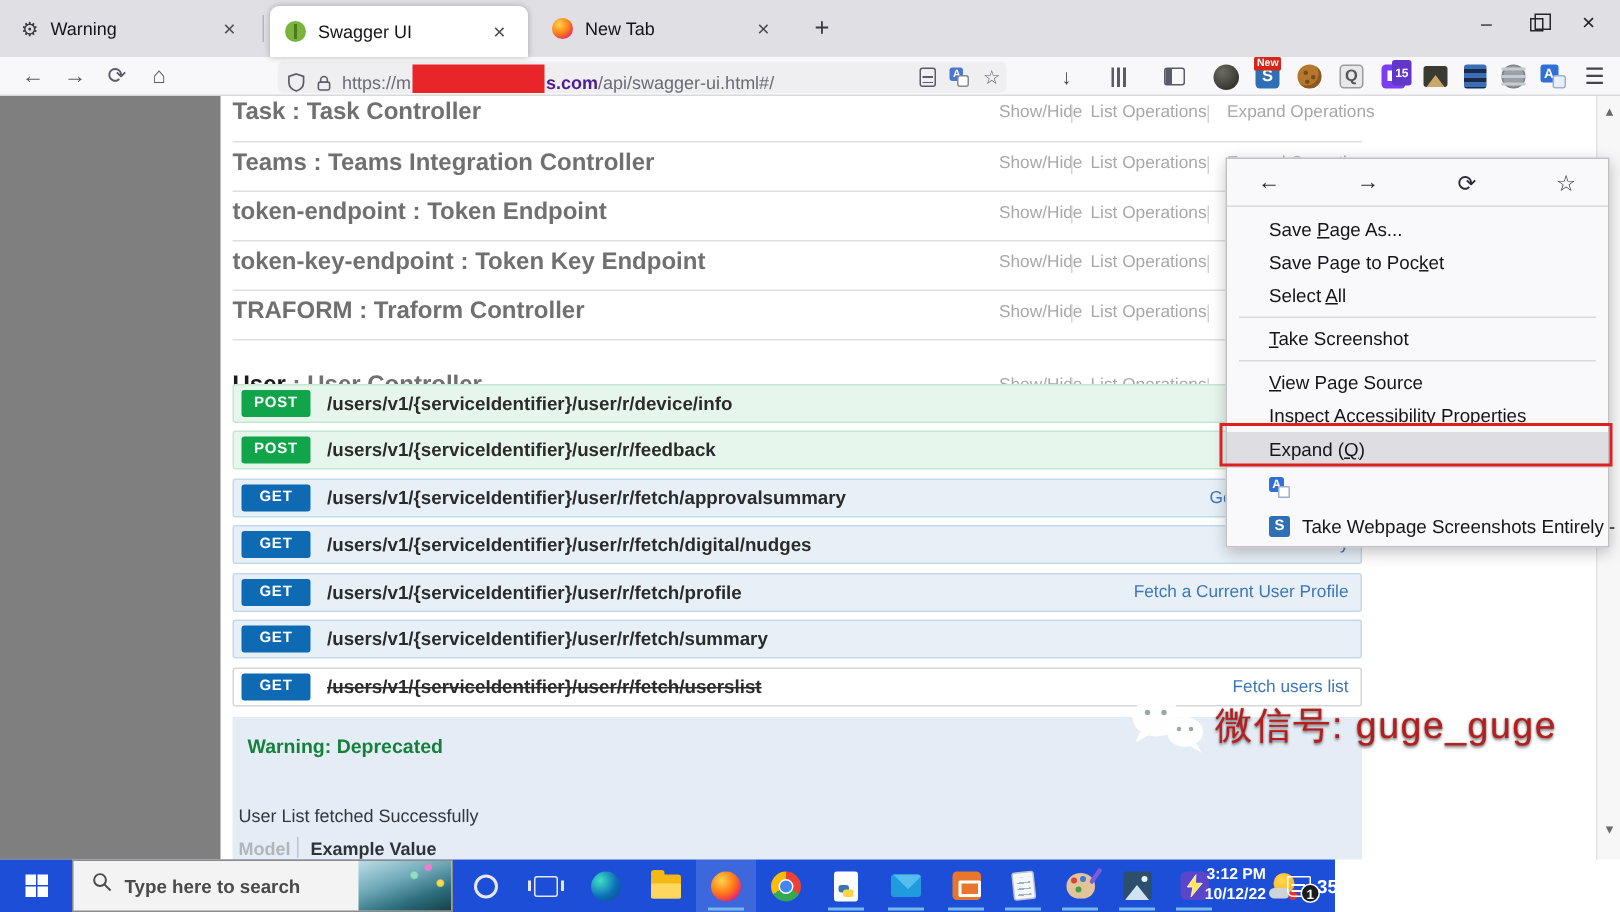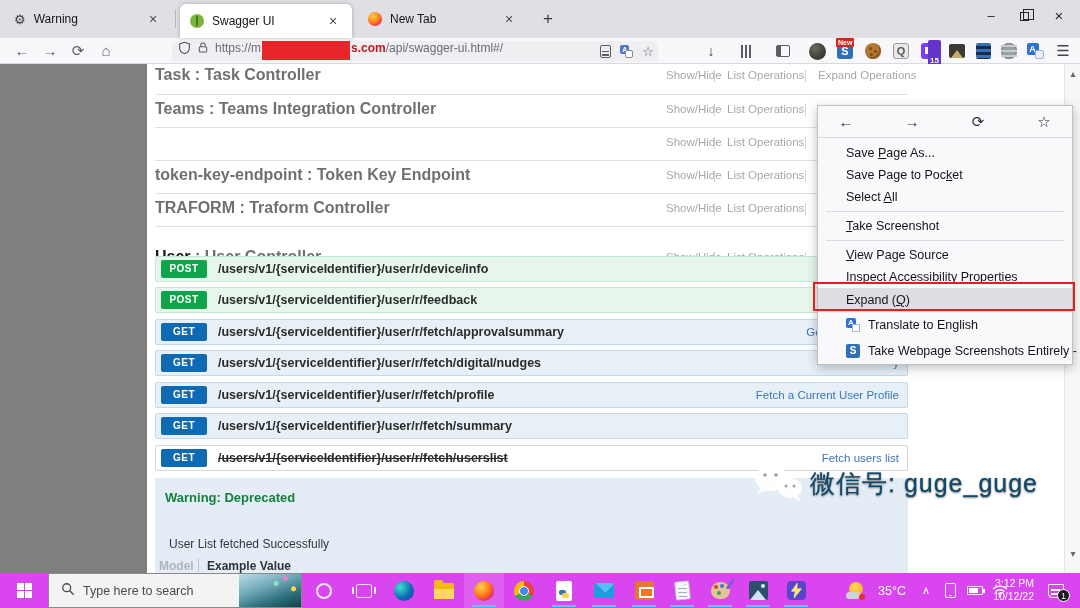--- a/index.html
+++ b/index.html
@@ -19,44 +19,44 @@
   .fav-firefox { background:radial-gradient(circle at 35% 30%, #ffd54a, #ff7a18 50%, #e3256b 80%, #8a2387); }
   .gear-glyph { font-size:13px; color:#3a3a40; }
   .newtab-plus { position:absolute; top:8px; font-size:17px; color:#3a3a40; width:24px; height:24px; text-align:center; line-height:22px; border-radius:4px; }
   .winctl { position:absolute; top:0; width:34px; height:34px; text-align:center; line-height:32px; font-size:13px; color:#26262b; }
   .restore-ico { position:absolute; top:12px; width:9px; height:9px; border:1px solid #26262b; background:#dfdfe4; }
   .restore-ico::before { content:""; position:absolute; left:2px; top:-4px; width:9px; height:9px; border:1px solid #26262b; }
 
   
   #toolbar { position:absolute; left:0; top:38px; width:1080px; height:26px; background:#f8f8fa; border-bottom:1px solid #d9d9de; }
   .navbtn { position:absolute; top:1px; width:24px; height:24px; text-align:center; line-height:24px; font-size:15px; color:#5b5b66; }
-  #urlbar { position:absolute; left:172px; top:3px; width:486px; height:21px; background:#efeff2; border-radius:4px; display:flex; align-items:flex-start; padding:0 6px; }
+  #urlbar { position:absolute; left:185px; top:3px; width:486px; height:21px; background:#efeff2; border-radius:4px; display:flex; align-items:flex-end; padding:0 6px; }
   #urlbar .uicon { margin-right:6px; display:flex; }
   .urltext { font-size:12px; color:#6b6b76; white-space:nowrap; }
-  .urldomain { font-size:12px; color:#b91c1c; font-weight:bold; }
+  .urldomain { font-size:12px; color:#4c1d95; font-weight:bold; }
   .redbox { width:88px; height:19px; background:#e8262a; margin:0 1px; }
   .urlbar-right { position:absolute; right:4px; top:0; height:21px; display:flex; align-items:center; gap:9px; }
   .reader-ico { width:11px; height:13px; border:1.2px solid #5b5b66; border-radius:2px;
      background:repeating-linear-gradient(#0000 0 2.6px, #5b5b66 2.6px 3.8px); background-size:7px 100%; background-position:1px 2px; background-repeat:no-repeat; }
   .trans-ico { width:13px; height:13px; position:relative; }
   .trans-ico .b1 { position:absolute; left:0; top:0; width:9px; height:9px; background:#4a78d0; border-radius:2px; color:#fff; font-size:7px; line-height:9px; text-align:center; font-weight:bold; }
   .trans-ico .b2 { position:absolute; right:0; bottom:0; width:8px; height:8px; background:#fff; border:1px solid #888; border-radius:2px; }
   .star-glyph { font-size:13px; color:#5b5b66; }
   .tb-ico { position:absolute; top:2px; width:22px; height:22px; display:flex; align-items:center; justify-content:center; font-size:14px; color:#44444c; }
   .lib-ico { width:13px; height:13px; background:linear-gradient(90deg,#5b5b66 0 2px,#0000 2px 4px,#5b5b66 4px 6px,#0000 6px 8px,#5b5b66 8px 10px,#0000 10px); }
   .side-ico { width:14px; height:12px; border:1.2px solid #5b5b66; border-radius:2px; background:linear-gradient(90deg,#5b5b66 0 4px,#0000 4px); }
   .ext-circle { width:17px; height:17px; border-radius:50%; background:radial-gradient(circle at 35% 30%, #6b6b60, #23231e); }
   .fireshot { position:relative; width:16px; height:16px; background:#2f6fb4; border-radius:3px; color:#fff; font-size:11px; font-weight:bold; text-align:center; line-height:16px; }
   .fs-badge { position:absolute; top:-6px; left:-2px; background:#d62617; color:#fff; font-size:7px; font-weight:bold; padding:1px 2px; border-radius:1px; }
   .cookie { width:16px; height:16px; border-radius:50%; background:#b5772e; box-shadow:inset -2px -2px 0 #8a5a20; position:relative; }
   .cookie::after{ content:""; position:absolute; left:4px; top:4px; width:3px; height:3px; border-radius:50%; background:#7a4d18; box-shadow:5px 3px 0 #7a4d18, 1px 6px 0 #7a4d18; }
   .qext { width:16px; height:16px; background:#e8e8e8; border:1px solid #9a9aa0; border-radius:3px; color:#55555c; font-size:11px; font-weight:bold; text-align:center; line-height:15px; }
   .twitch { position:relative; width:16px; height:16px; background:#7b3ff2; border-radius:3px; }
   .twitch::after { content:""; position:absolute; left:4px; top:4px; width:8px; height:7px; background:#fff; }
-  .tw-badge { position:absolute; top:-5px; right:-5px; background:#6236c9; color:#fff; font-size:8px; font-weight:bold; border-radius:2px; padding:16px 2px; }
+  .tw-badge { position:absolute; top:-5px; right:-5px; background:#6236c9; color:#fff; font-size:8px; font-weight:bold; border-radius:2px; padding:4px 2px; }
   .imgext { width:16px; height:14px; background:#3a3a33; position:relative; overflow:hidden; border-radius:2px;}
   .imgext::after { content:""; position:absolute; left:2px; bottom:0; border-left:6px solid transparent; border-right:6px solid transparent; border-bottom:8px solid #c9a86a; }
   .serverext { width:15px; height:16px; background:repeating-linear-gradient(#3b6fb5 0 3px, #1a2a4a 3px 6px); border-radius:2px; }
   .globeext { width:16px; height:16px; border-radius:50%; background:#9aa0a6; box-shadow:inset 0 0 0 1px #7d838a; position:relative; }
   .globeext::after { content:""; position:absolute; left:0; top:7px; width:16px; height:2px; background:#c6cbd0; box-shadow:0 -5px 0 #c6cbd0, 0 5px 0 #c6cbd0; }
   .transext { position:relative; width:17px; height:16px; }
   .transext .t1 { position:absolute; left:0; top:0; width:12px; height:12px; background:#2f6fd6; border-radius:2px; color:#fff; font-weight:bold; font-size:9px; text-align:center; line-height:12px; }
   .transext .t2 { position:absolute; right:0; bottom:0; width:9px; height:9px; background:#e9eef7; border:1px solid #9bb0d4; border-radius:2px; }
   .hamb { position:relative; font-size:15px; color:#44444c; }
 
@@ -103,25 +103,25 @@
   .mi-hl { background:#dedee2; height:24px; line-height:24px; }
   .mi-icon { height:26px; line-height:26px; display:flex; align-items:center; gap:8px; }
   .mi-ticon { flex:0 0 14px; position:relative; width:14px; height:14px; }
   .mi-ticon .b1 { position:absolute; left:0; top:0; width:10px; height:10px; background:#2f6fd6; border-radius:2px; color:#fff; font-size:8px; font-weight:bold; text-align:center; line-height:10px; }
   .mi-ticon .b2 { position:absolute; right:0; bottom:0; width:8px; height:8px; background:#fff; border:1px solid #9bb0d4; border-radius:1px; }
   .mi-fsicon { flex:0 0 14px; width:14px; height:14px; background:#2f6fb4; border-radius:2px; color:#fff; font-size:10px; font-weight:bold; text-align:center; line-height:14px; }
   #red-rect { position:absolute; left:813px; top:282px; width:262px; height:29px; border:2.5px solid #dd2020; z-index:6; }
 
   
   #watermark { position:absolute; left:752px; top:462px; z-index:4; display:flex; align-items:center; gap:6px; }
-  #wm-text { font-size:25px; color:#0c4a6e; letter-spacing:1px;
+  #wm-text { font-size:25px; color:#b91c1c; letter-spacing:1px;
      text-shadow:0 1px 2px rgba(90,90,90,.8), 0 0 1px rgba(120,120,120,.9); }
 
   
-  #taskbar { position:absolute; left:0; top:573px; width:1080px; height:35px; background:#d946ef; z-index:10; }
+  #taskbar { position:absolute; left:0; top:573px; width:890px; height:35px; background:#1d4ed8; z-index:10;font-weight:bold; }
   .tb-slot { position:absolute; top:0; width:40px; height:35px; display:flex; align-items:center; justify-content:center; }
   .winlogo { width:15px; height:15px; display:grid; grid-template-columns:7px 7px; grid-template-rows:7px 7px; gap:1px; }
   .winlogo div { background:#fff; }
   #tb-search { position:absolute; left:48px; top:0; width:254px; height:35px; background:#f3f3f3; border:1px solid #8a8a8a; display:flex; align-items:center; overflow:hidden; }
   #tb-search .mag { margin:0 8px 0 12px; }
   #tb-search .stext { font-size:12.5px; color:#4a4a4a; white-space:nowrap; }
   #tb-search .simg { margin-left:auto; width:62px; height:35px;
      background:radial-gradient(circle at 75% 15%, #e87fd0 2px, transparent 3px),
                 radial-gradient(circle at 88% 45%, #f7d84b 2px, transparent 3px),
                 radial-gradient(circle at 60% 30%, #8fe0c0 2px, transparent 3px),
@@ -296,20 +296,21 @@
       <span class="sec-title"><b class="nm">Teams</b><span> : Teams Integration Controller</span></span>
       <span class="sec-links" style="left:511px;">Show/Hide</span>
       <span class="seclink-sep" style="left:559px;"></span>
       <span class="sec-links" style="left:572px;">List Operations</span>
       <span class="seclink-sep" style="left:650px;"></span>
       <span class="sec-links" style="left:663px;">Expand Operations</span>
     </div>
     <div class="sec-divider" style="top:63px;"></div>
 
     <div class="sec" style="top:69px;">
+      <span class="sec-title"><b class="nm">token-endpoint</b><span> : Token Endpoint</span></span>
       <span class="sec-links" style="left:511px;">Show/Hide</span>
       <span class="seclink-sep" style="left:559px;"></span>
       <span class="sec-links" style="left:572px;">List Operations</span>
       <span class="seclink-sep" style="left:650px;"></span>
       <span class="sec-links" style="left:663px;">Expand Operations</span>
     </div>
     <div class="sec-divider" style="top:96px;"></div>
 
     <div class="sec" style="top:102px;">
       <span class="sec-title"><b class="nm">token-key-endpoint</b><span> : Token Key Endpoint</span></span>
@@ -370,21 +371,21 @@
       <span class="path">/users/v1/{serviceIdentifier}/user/r/fetch/summary</span>
     </div>
     <div class="op get dep" style="top:381px;">
       <span class="badge" style="background:#0f6ab4;">GET</span>
       <span class="path">/users/v1/{serviceIdentifier}/user/r/fetch/userslist</span>
       <span class="summary">Fetch users list</span>
     </div>
 
     <div id="panel">
       <div class="panel-h" style="position:absolute; left:10px; top:12px;">Warning: Deprecated</div>
-      <div class="panel-desc" style="position:absolute; left:14px; top:59px;">User List fetched Successfully</div>
+      <div class="panel-desc" style="position:absolute; left:4px; top:59px;">User List fetched Successfully</div>
       <span class="ptab-model" style="position:absolute; left:4px; top:81px;">Model</span>
       <span class="ptab-sep" style="left:43px; top:80px;"></span>
       <span class="ptab-example" style="position:absolute; left:52px; top:81px;">Example Value</span>
     </div>
 
     <div id="scrollbar">
       <div class="scroll-arrow" style="top:4px;">▴</div>
       <div class="scroll-arrow" style="bottom:14px;">▾</div>
     </div>
   </div>
@@ -418,21 +419,20 @@
     <div class="mi"><span></span><span class="u">T</span><span>ake Screenshot</span></div>
     <div class="msep"></div>
     <div class="mi"><span></span><span class="u">V</span><span>iew Page Source</span></div>
     <div class="mi"><span>Inspect Accessibility Properties</span><span class="u"></span><span></span></div>
     <div class="mi mi-hl"><span>Expand (</span><span class="u">Q</span><span>)</span></div>
     <div class="mi mi-icon">
       <span class="mi-ticon">
           <span class="b1">A</span>
           <span class="b2"></span>
         </span>
-      <span>Translate to English</span>
     </div>
     <div class="mi mi-icon">
       <span class="mi-fsicon">S</span>
       <span>Take Webpage Screenshots Entirely - FireShot</span>
 
     </div>
   </div>
   <div id="red-rect"></div>
 
   <div id="taskbar">

